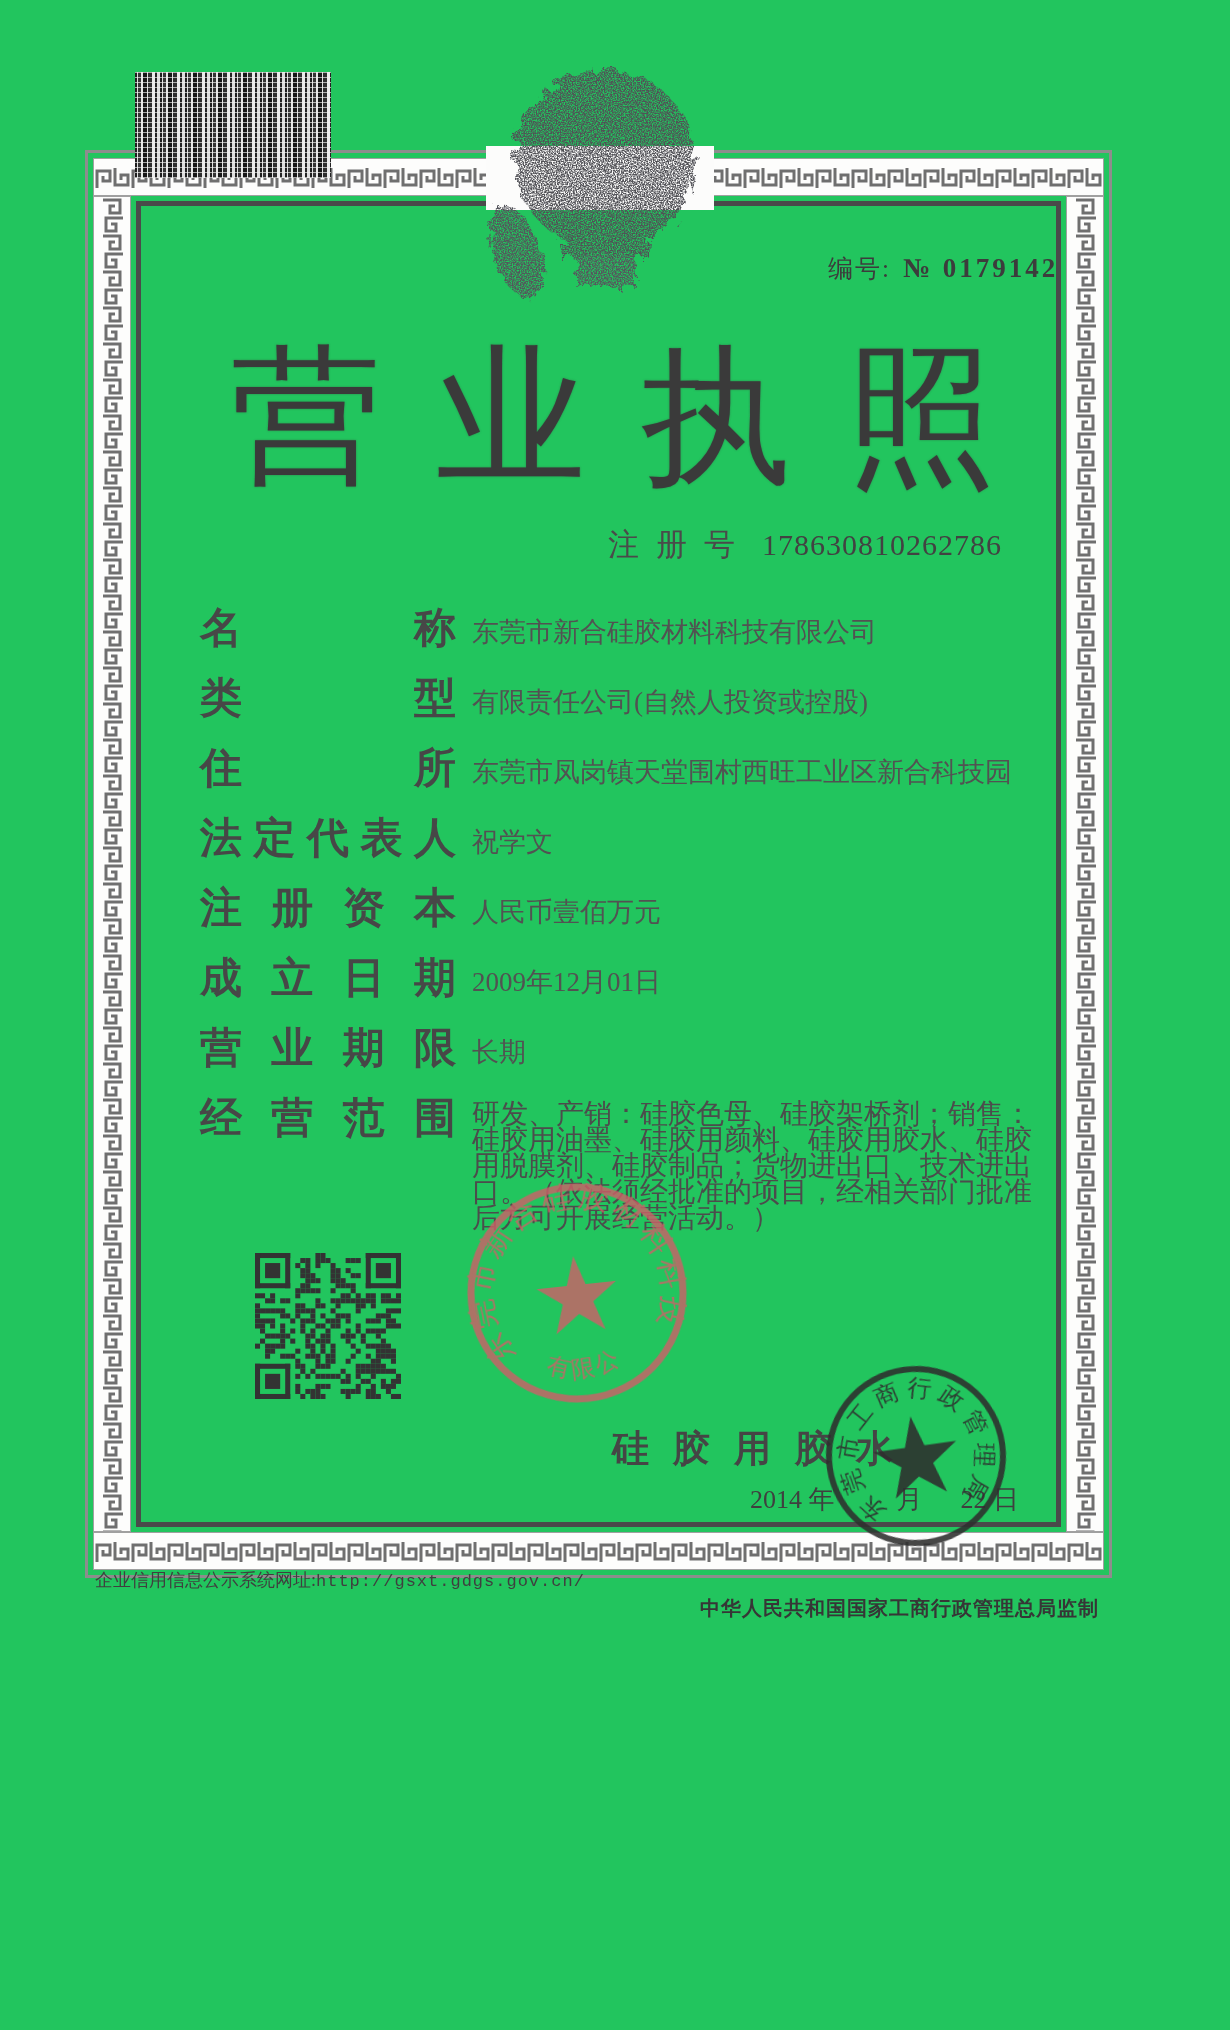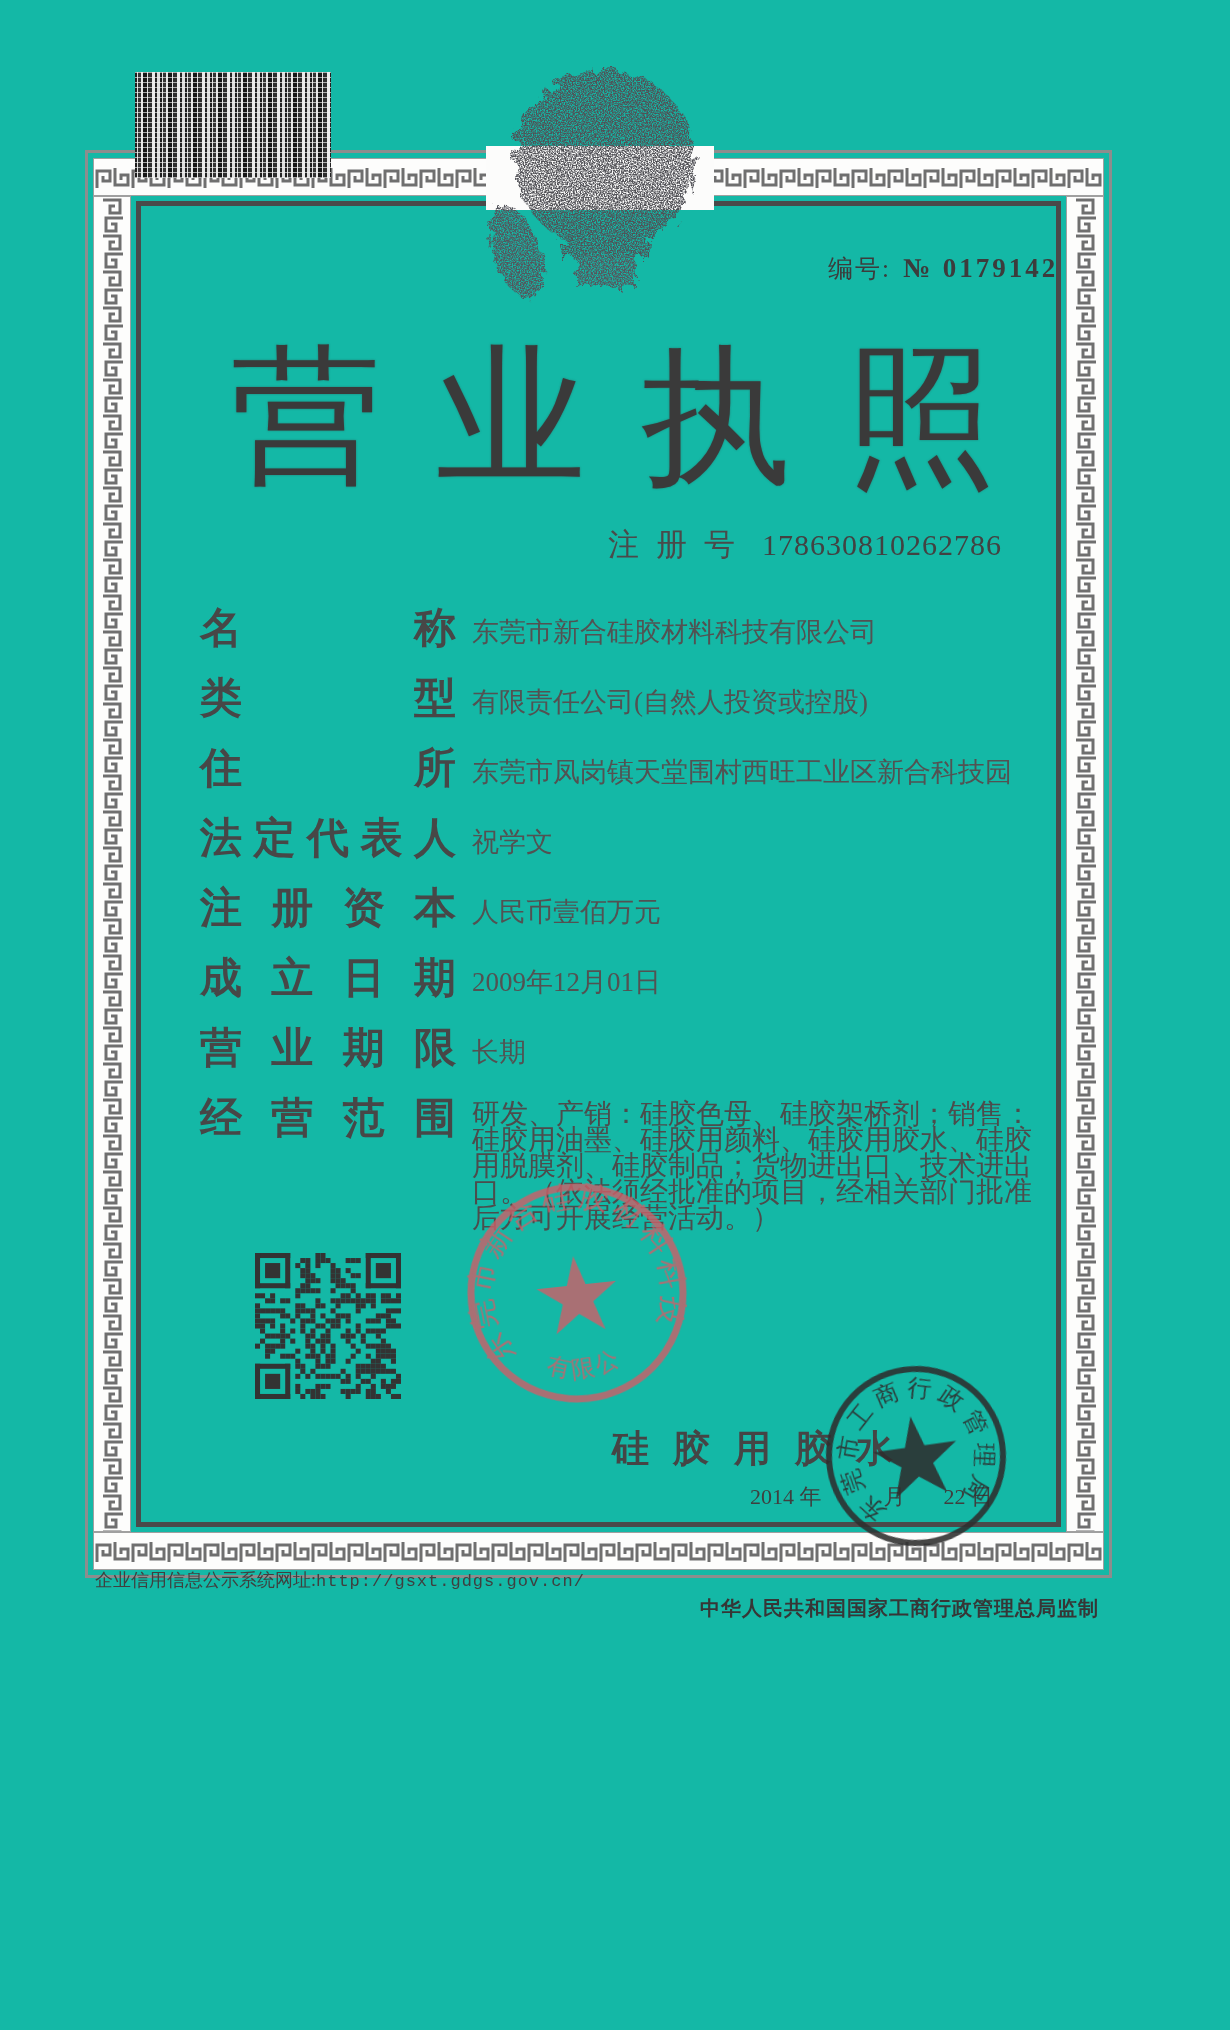--- a/index.html
+++ b/index.html
@@ -1,17 +1,17 @@
 <!DOCTYPE html>
 <html><head>
 <meta charset="utf-8">
 <style>
   * { margin:0; padding:0; box-sizing:border-box; }
   body { background:#ffffff; font-family:"Liberation Serif","DejaVu Serif",serif; }
-  .page { position:relative; width:1230px; height:2030px; background:#14b8a6; overflow:hidden; }
+  .page { position:relative; width:1230px; height:2030px; background:#22c55e; overflow:hidden; }
 
   
   .barcode{
     position:absolute; left:135px; top:72px; width:196px; height:106px; z-index:3;
     background-image:
       repeating-linear-gradient(0deg, rgba(252,252,251,.65) 0 1px, rgba(252,252,251,0) 1px 5px),
       repeating-linear-gradient(90deg,#161616 0 2px,#e8e8e8 2px 3px,#2d2d2d 3px 6px,#f1f1f1 6px 8px,
         #0e0e0e 8px 12px,#ececec 12px 13px,#262626 13px 17px,#f4f4f4 17px 20px,#1b1b1b 20px 22px,#e5e5e5 22px 25px);
     filter: blur(.5px) contrast(.92);
   }
@@ -64,21 +64,21 @@
   
   .company-seal{ position:absolute; left:452px; top:1168px; z-index:5;
                  opacity:.8; transform:rotate(-6deg); filter:blur(.3px); }
   .authority-seal{ position:absolute; left:818px; top:1358px; z-index:5;
                    opacity:.88; transform:rotate(-8deg); filter:blur(.3px); }
 
   
   .registry-label{ position:absolute; left:612px; top:1424px; z-index:2;
                    font-size:37px; font-weight:600; letter-spacing:24px; color:#454545; white-space:nowrap; }
   .date-line{ position:absolute; left:750px; top:1482px; z-index:2; display:flex;
-              font-size:22px; color:#3f3f3f; white-space:nowrap; }
+              font-size:26px; color:#3f3f3f; white-space:nowrap; }
   .date-line .gap1{ width:62px; } .date-line .gap2{ width:38px; }
 
   
   .footer-left{ position:absolute; left:95px; top:1568px; z-index:2; font-size:18px; color:#3f3f3f; white-space:nowrap; }
   .footer-left .url{ font-family:"Liberation Mono","DejaVu Sans Mono",monospace; font-size:17px; letter-spacing:1px; }
   .footer-right{ position:absolute; left:700px; top:1595px; z-index:2;
                  font-size:20px; font-weight:600; letter-spacing:1px; color:#363636; white-space:nowrap; }
 </style>
 </head>
 <body>

